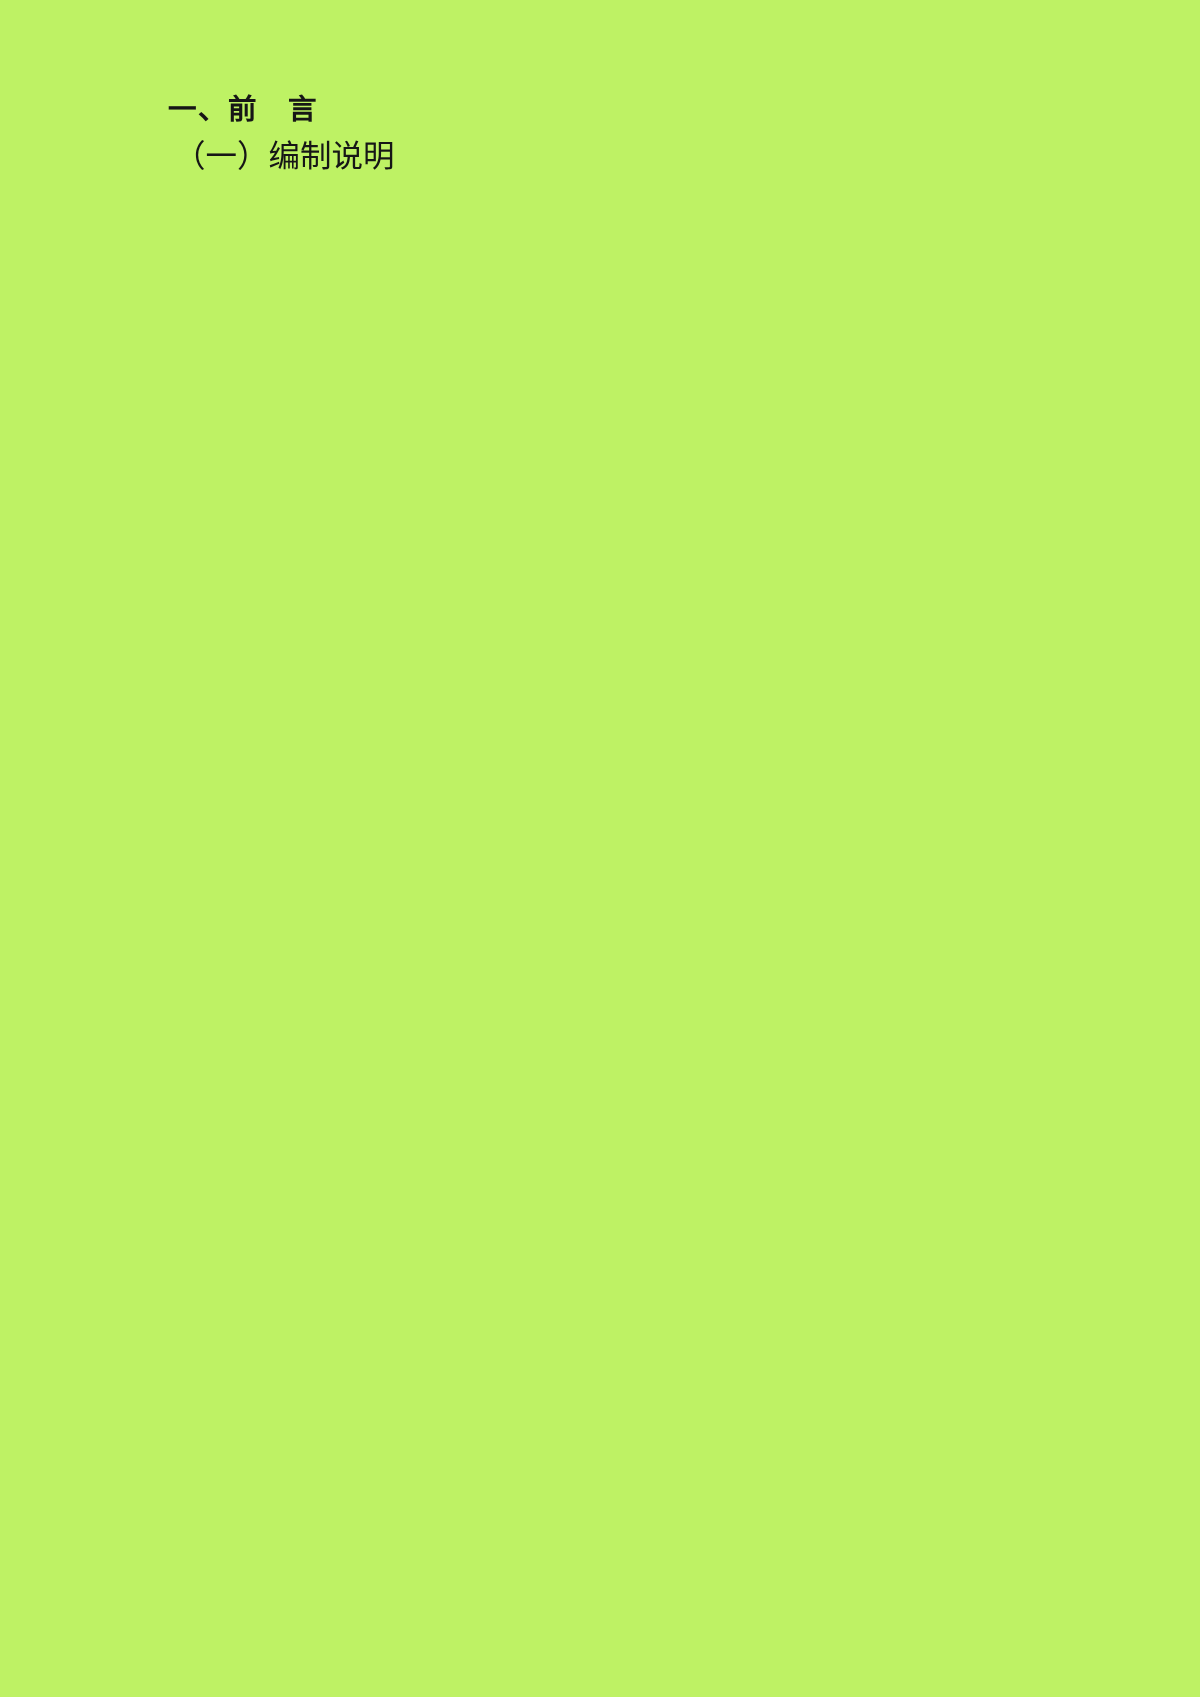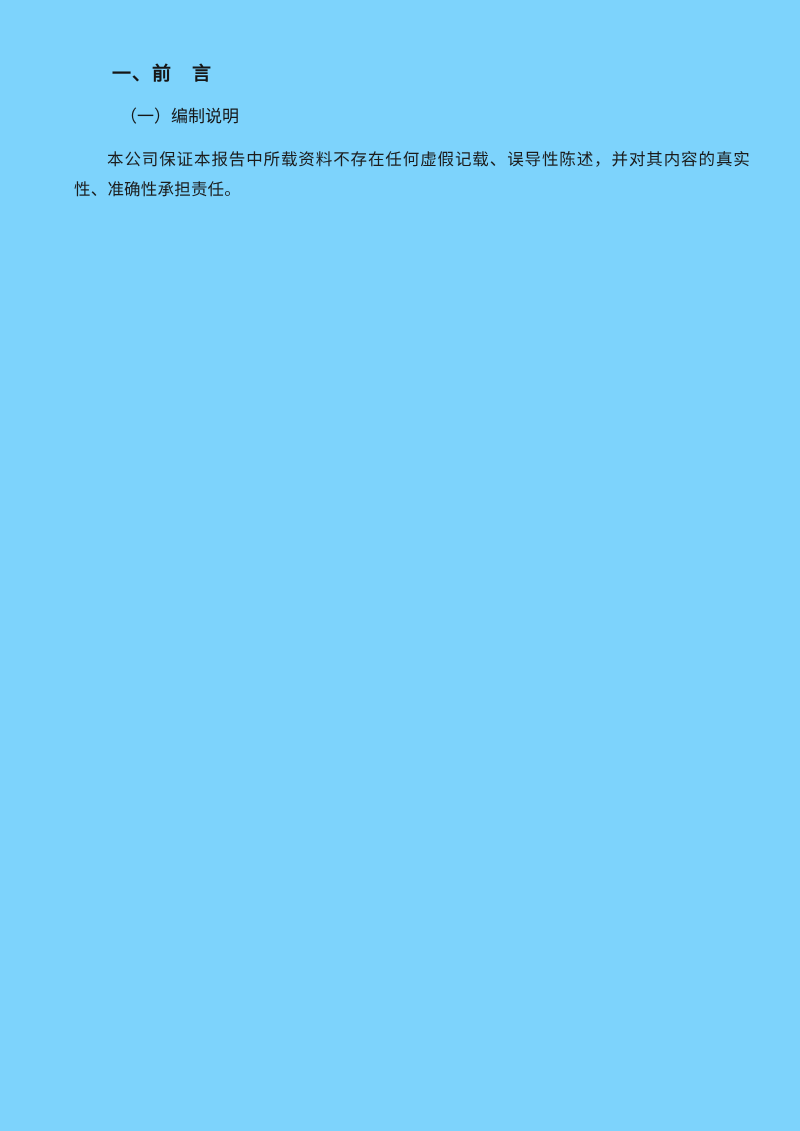--- a/index.html
+++ b/index.html
@@ -11,36 +11,36 @@
     width: 800px;
     height: 1131px;
     overflow: hidden;
     font-family: "Liberation Sans", "DejaVu Sans", sans-serif;
     color: #1c1c1c;
   }
   .page {
     box-sizing: border-box;
     width: 800px;
     height: 1131px;
-    background: #7dd3fc;
+    background: #bef264;
     padding: 58px 50px 0 74px;
   }
   .doc-heading {
     margin: 0;
     padding-left: 2em;
     font-size: 19px;
     font-weight: 700;
     line-height: 31px;
     letter-spacing: 1px;
     color: #161616;
   }
   .doc-subheading {
-    margin: 12px;
+    margin: 0;
     padding-left: 2em;
-    font-size: 17px;
+    font-size: 21px;
     font-weight: 400;
     line-height: 31px;
     color: #161616;
   }
   .doc-body p {
     margin: 0;
     font-size: 16.5px;
     font-weight: 400;
     line-height: 30px;
     text-indent: 2em;
@@ -49,15 +49,14 @@
     color: #1c1c1c;
   }
 </style>
 </head>
 <body>
 
 <div class="page">
   <h1 class="doc-heading">一、前　言</h1>
   <h2 class="doc-subheading">（一）编制说明</h2>
   <div class="doc-body">
-    <p>本公司保证本报告中所载资料不存在任何虚假记载、误导性陈述，并对其内容的真实性、准确性承担责任。</p>
   </div>
 </div>
 
 </body></html>

